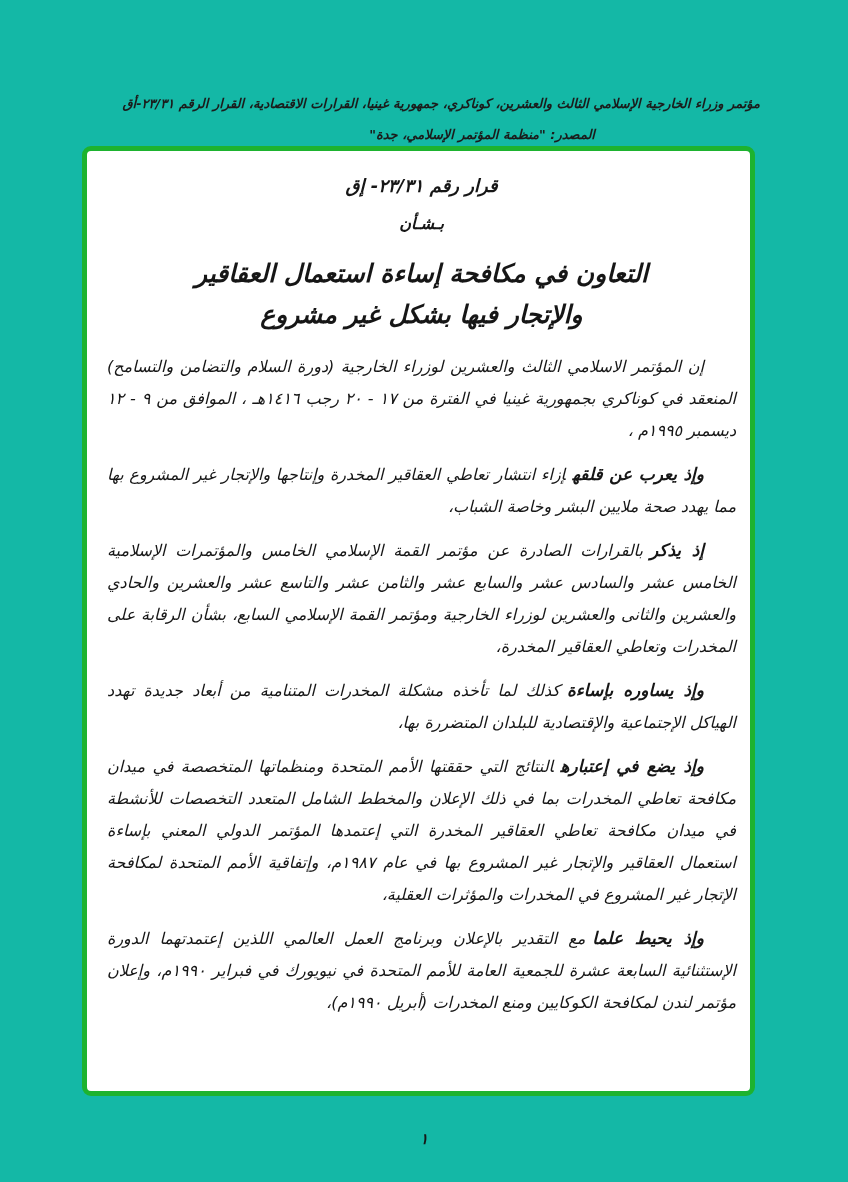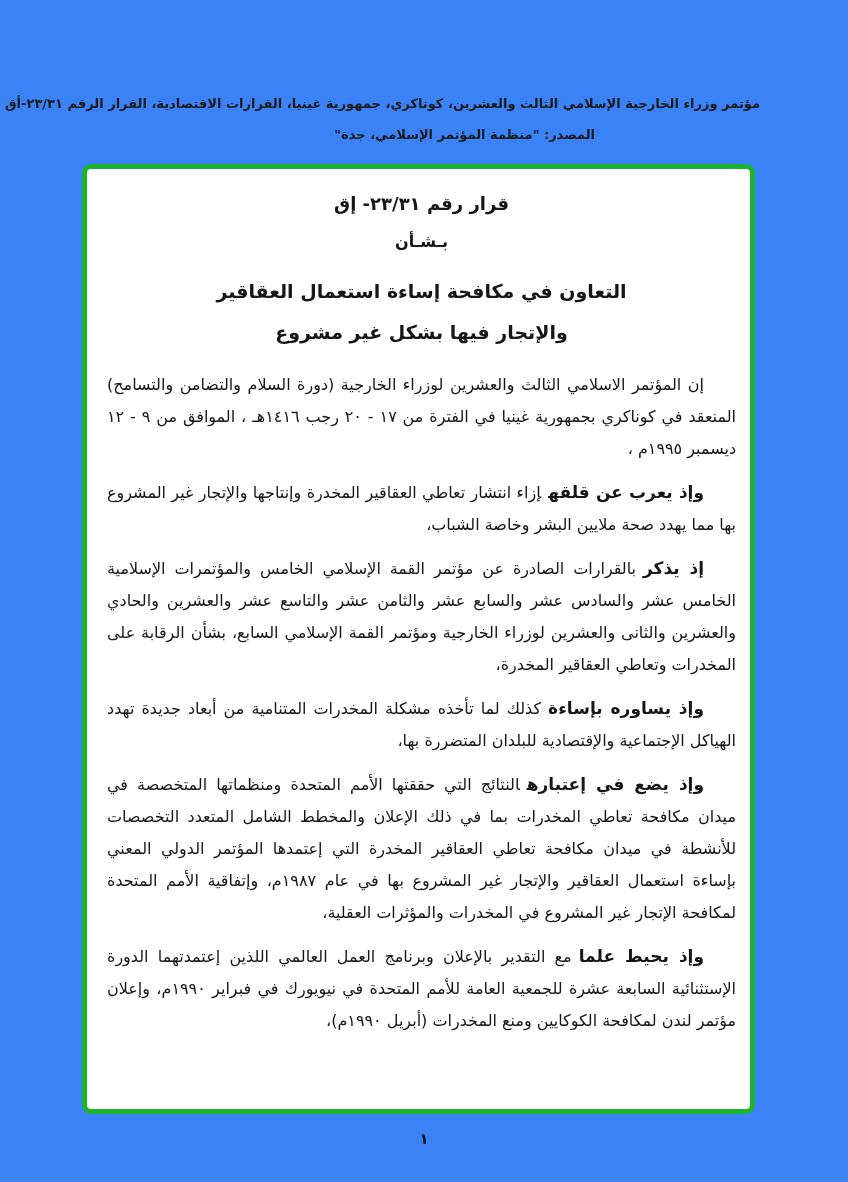--- a/index.html
+++ b/index.html
@@ -5,52 +5,52 @@
   * { box-sizing: border-box; }
   html, body { margin: 0; padding: 0; }
   body {
     width: 848px; height: 1182px;
     background: #ffffff;
     font-family: "DejaVu Sans", sans-serif;
     color: #161616;
     position: relative;
     overflow: hidden;
   }
-  .page { position: absolute; inset: 0; width: 848px; height: 1182px; background: #3b82f6; }
+  .page { position: absolute; inset: 0; width: 848px; height: 1182px; background: #14b8a6; font-style: italic; }
 
   
   .header-citation {
     position: absolute; top: 96px; right: 88px;
     direction: rtl; text-align: right;
     font-size: 13px; font-weight: bold; white-space: nowrap;
     color: #1b1b1b;
   }
   .header-source {
     position: absolute; top: 127px; right: 253px;
     direction: rtl; text-align: right;
     font-size: 13px; font-weight: bold; white-space: nowrap;
     color: #1b1b1b;
   }
 
   
   .green-box {
-    position: absolute; left: 82px; top: 164px;
+    position: absolute; left: 82px; top: 146px;
     width: 673px; height: 950px;
     border: 5px solid #1db32f;
     border-radius: 9px;
     background: #fff;
     overflow: hidden;
   }
   .box-inner { padding: 24px 14px 0 20px; }
 
   
   .title-block { text-align: center; direction: rtl; }
   .res-number { font-size: 18px; font-weight: bold; margin-bottom: 18px; }
   .regarding  { font-size: 16px; font-weight: bold; margin-bottom: 20px; }
-  .subject-line { font-size: 19px; font-weight: bold; line-height: 41px; }
+  .subject-line { font-size: 25px; font-weight: bold; line-height: 41px; }
   .title-block { margin-bottom: 16px; }
 
   
   .body-text {
     direction: rtl;
     text-align: justify;
     font-size: 16px;
     line-height: 32px;
   }
   .para { margin: 0 0 11px 0; text-indent: 32px; }

